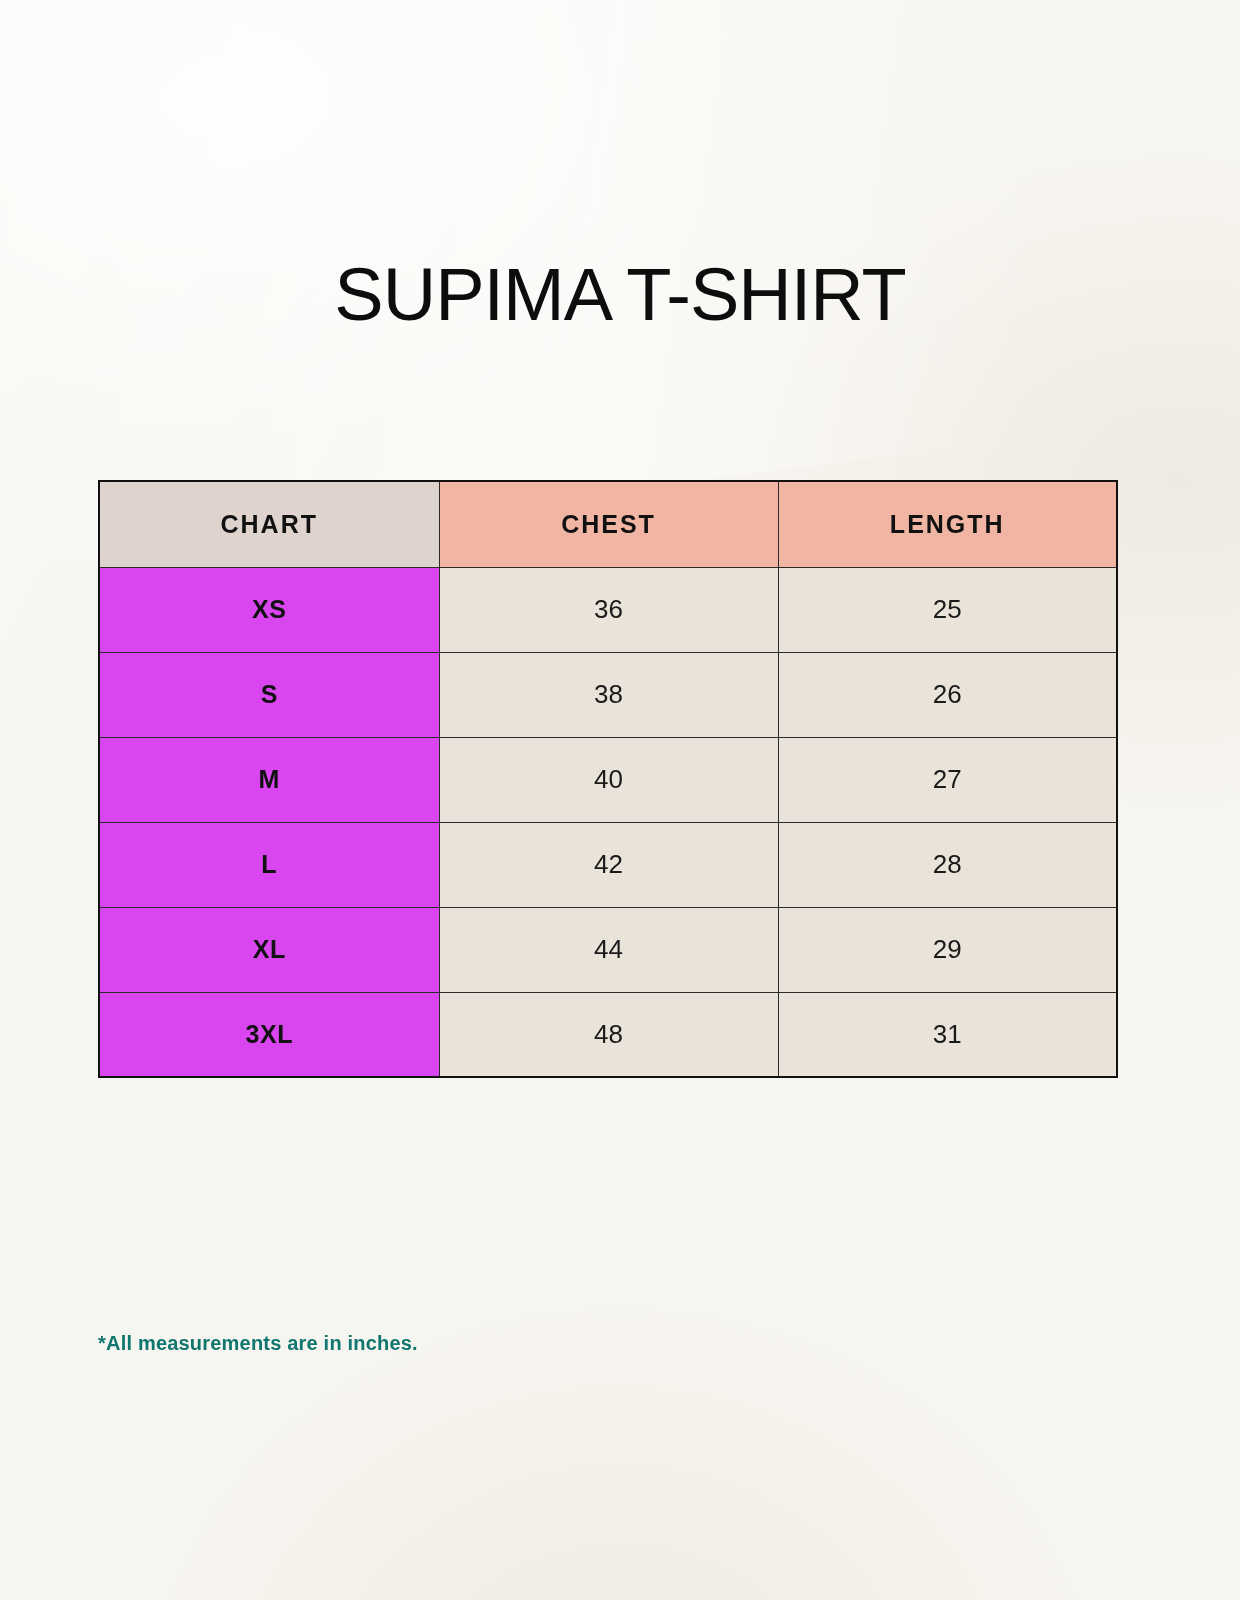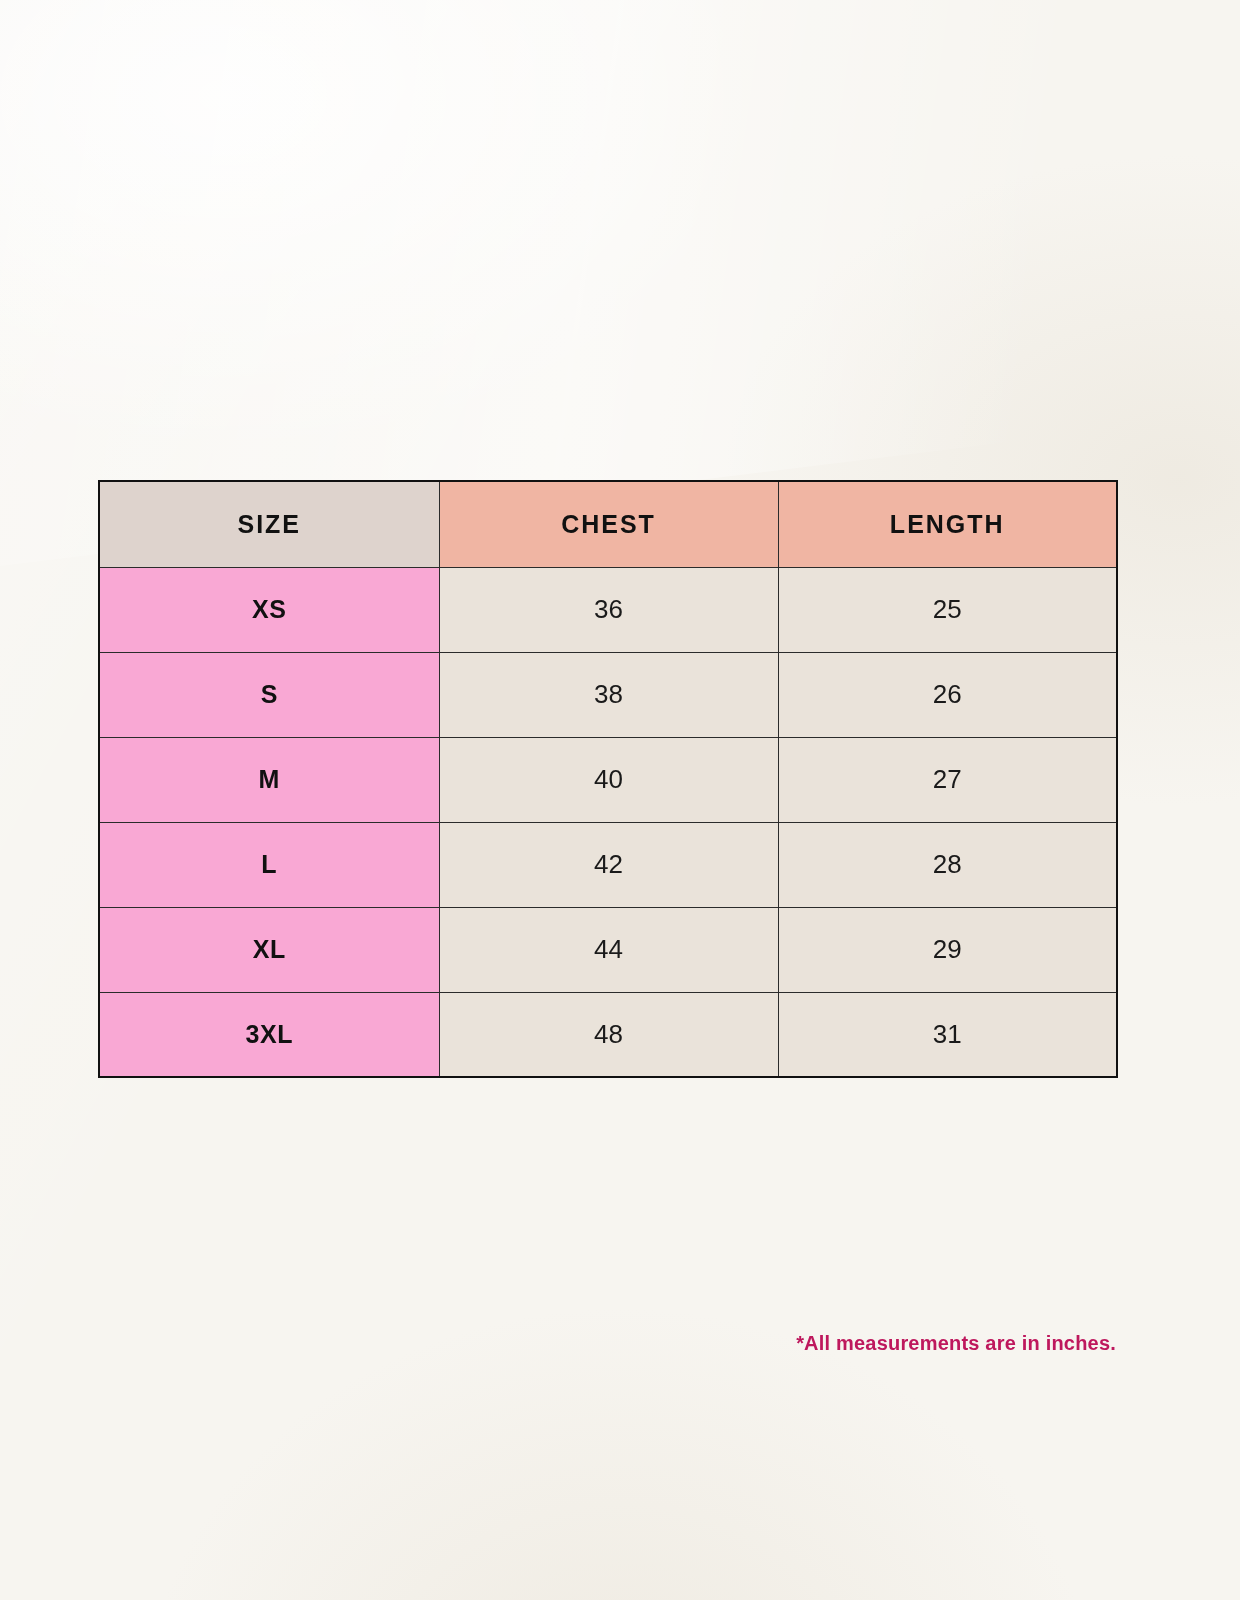--- a/index.html
+++ b/index.html
@@ -115,64 +115,64 @@
   }
   th.head-measure {
     background: #f0b5a3;
     font-size: 25px;
     font-weight: 700;
     letter-spacing: 2px;
     color: #111;
     margin-left: 6px;
   }
   td.cell-size {
-    background: #f9a8d4;
+    background: #d946ef;
     font-size: 25px;
     font-weight: 700;
     letter-spacing: 0.5px;
     color: #111;
   }
   td.cell-value {
     background: #eae3da;
     font-size: 26px;
     font-weight: 400;
     color: #1a1a1a;
   }
 
   .footnote {
     position: absolute;
     left: 98px;
     top: 1332px;
     width: 1018px;
-    text-align: right;
     font-size: 20px;
     font-weight: 700;
     letter-spacing: 0.2px;
-    color: #be185d;
+    color: #0f766e;
   }
 </style>
 </head>
 <body>
 
 <div class="page">
   <div class="bg-wash"></div>
   <div class="bg-streak"></div>
 
+  <h1 class="title">SUPIMA T-SHIRT</h1>
 
 
   <div class="table-wrap">
     <table class="size-table">
       <colgroup>
         <col class="c-size">
         <col class="c-chest">
         <col class="c-length">
       </colgroup>
       <thead>
         <tr>
-          <th class="head-size">SIZE</th>
+          <th class="head-size">CHART</th>
           <th class="head-measure">CHEST</th>
           <th class="head-measure">LENGTH</th>
         </tr>
       </thead>
       <tbody>
         <tr>
           <td class="cell-size">XS</td>
           <td class="cell-value">36</td>
           <td class="cell-value">25</td>
         </tr>

